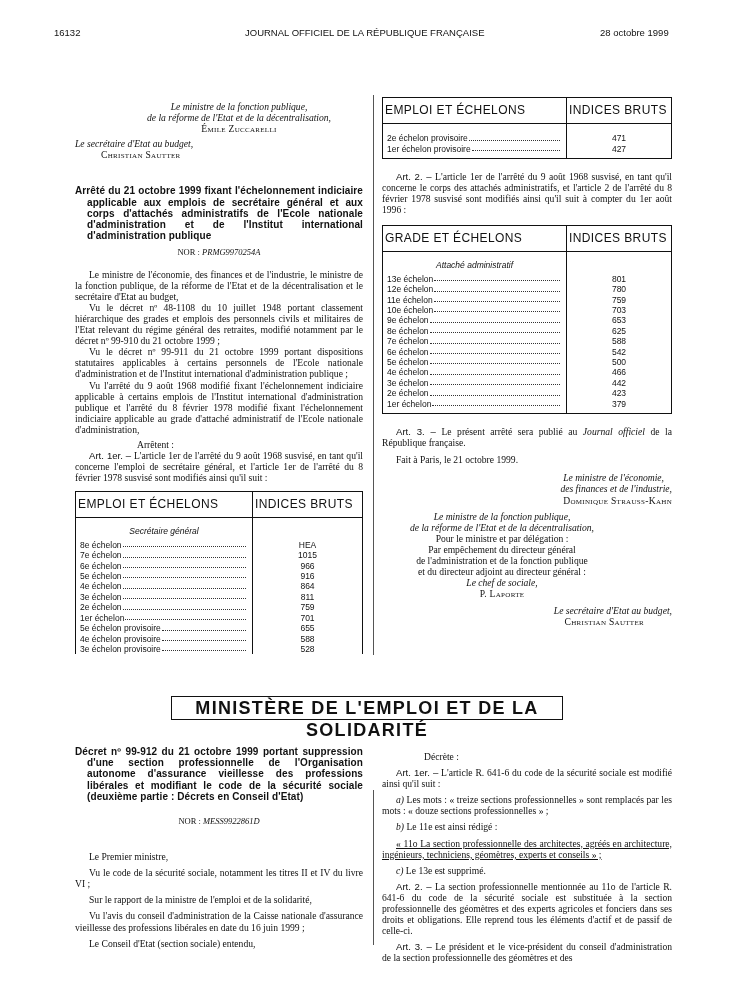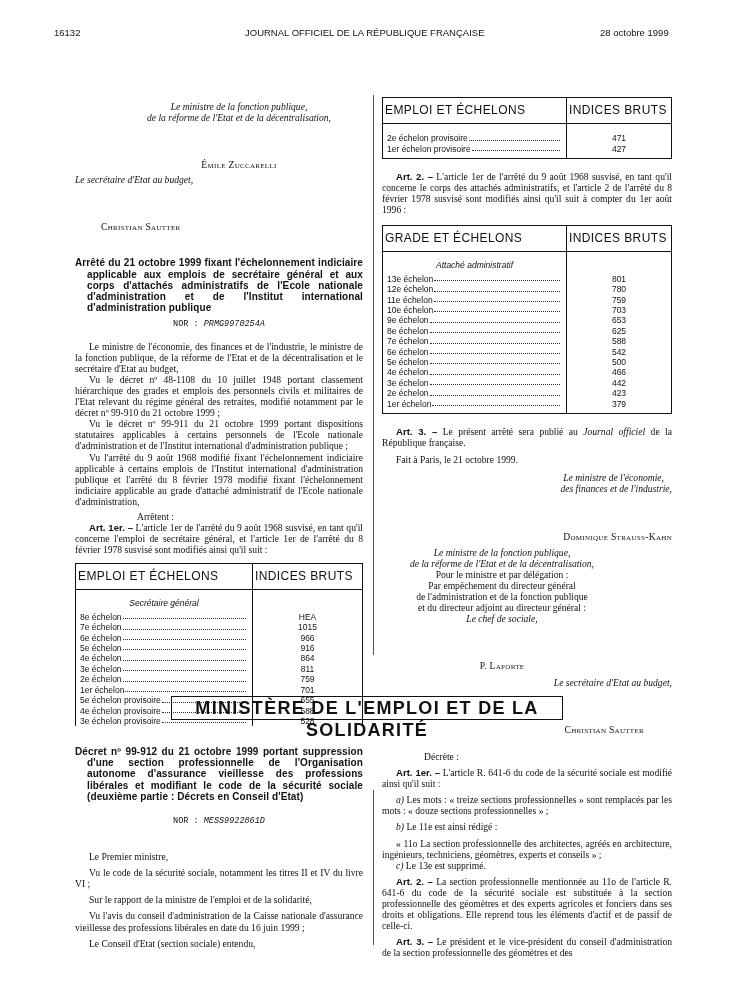--- a/index.html
+++ b/index.html
@@ -9,27 +9,27 @@
   .hdr .jt { position:absolute; left:245px; }
   .hdr .dt { position:absolute; left:600px; }
   .col { position:absolute; font-size:9.6px; line-height:11.1px; text-align:justify; }
   .colL { left:75px; width:288px; }
   .colR { left:382px; width:290px; }
   .vrule { position:absolute; left:373px; top:95px; width:1px; height:560px; background:#555; }
   .vrule2 { position:absolute; left:373px; top:790px; width:1px; height:155px; background:#555; }
   p { margin:0; }
   .ind { text-indent:14px; }
   .it { font-style:italic; }
-  .sc { font-variant:small-caps; letter-spacing:0.3px;margin-top:36px; }
+  .sc { font-variant:small-caps; letter-spacing:0.3px; }
   .c { text-align:center; }
   .r { text-align:right; }
   .title { font-family:"Liberation Sans", sans-serif; font-weight:bold; font-size:10px; line-height:11.2px; text-align:justify; padding-left:12px; text-indent:-12px; letter-spacing:0.1px; }
-  .nor { font-family:Liberation Mono, monospace; font-size:8.5px; text-align:center; }
+  .nor { font-family:Liberation Serif, serif; font-size:8.5px; text-align:center; }
   .nor i { font-style:italic; }
-  .art { font-family:"Liberation Sans", sans-serif; font-weight:bold; }
+  .art { font-family:"Liberation Sans", sans-serif; font-weight:normal; }
   table.t { border-collapse:collapse; width:100%; font-family:"Liberation Sans", sans-serif; font-size:8.5px; border:1.2px solid #111; }
   table.t th { font-weight:normal; font-size:12px; letter-spacing:0.4px; border-bottom:1.2px solid #111; padding:7px 2px; }
   table.t th.a, table.t td.a { border-right:1.2px solid #111; }
   table.t td { padding:0 4px; line-height:10.4px; vertical-align:top; }
   table.t td.v { text-align:center; }
   .dots { display:flex; }
   .dots .lbl { white-space:nowrap; }
   .dots .fill { flex:1; border-bottom:1px dotted #333; margin:0 2px 3px 1px; }
   .grp { font-style:italic; text-align:center; padding-top:8px !important; padding-bottom:3px !important; }
   .banner { position:absolute; left:171px; top:696px; width:390px; height:22px; border:1.3px solid #111; font-family:"Liberation Sans", sans-serif; font-weight:bold; font-size:18px; letter-spacing:1.3px; text-align:center; line-height:22px; }
@@ -416,21 +416,21 @@
     <span>L'article R. 641-6 du code de la sécurité sociale est modifié ainsi qu'il suit :</span>
   </p>
   <p class="ind" style="margin-bottom:5px;">
     <i>a)</i>
     <span>Les mots : « treize sections professionnelles » sont remplacés par les mots : « douze sections professionnelles » ;</span>
   </p>
   <p class="ind" style="margin-bottom:5px;">
     <i>b)</i>
     <span>Le 11e est ainsi rédigé :</span>
   </p>
-  <p class="ind" style="">« 11o La section professionnelle des architectes, agréés en architecture, ingénieurs, techniciens, géomètres, experts et conseils » ;</p>
+  <p class="ind" style="margin-bottom:5px;text-decoration:underline;">« 11o La section professionnelle des architectes, agréés en architecture, ingénieurs, techniciens, géomètres, experts et conseils » ;</p>
   <p class="ind" style="margin-bottom:5px;">
     <i>c)</i>
     <span>Le 13e est supprimé.</span>
   </p>
   <p class="ind" style="margin-bottom:5px;">
     <span class="art">Art. 2. –</span>
     <span>La section professionnelle mentionnée au 11o de l'article R. 641-6 du code de la sécurité sociale est substituée à la section professionnelle des géomètres et des experts agricoles et fonciers dans ses droits et obligations. Elle reprend tous les éléments d'actif et de passif de celle-ci.</span>
   </p>
   <p class="ind">
     <span class="art">Art. 3. –</span>

